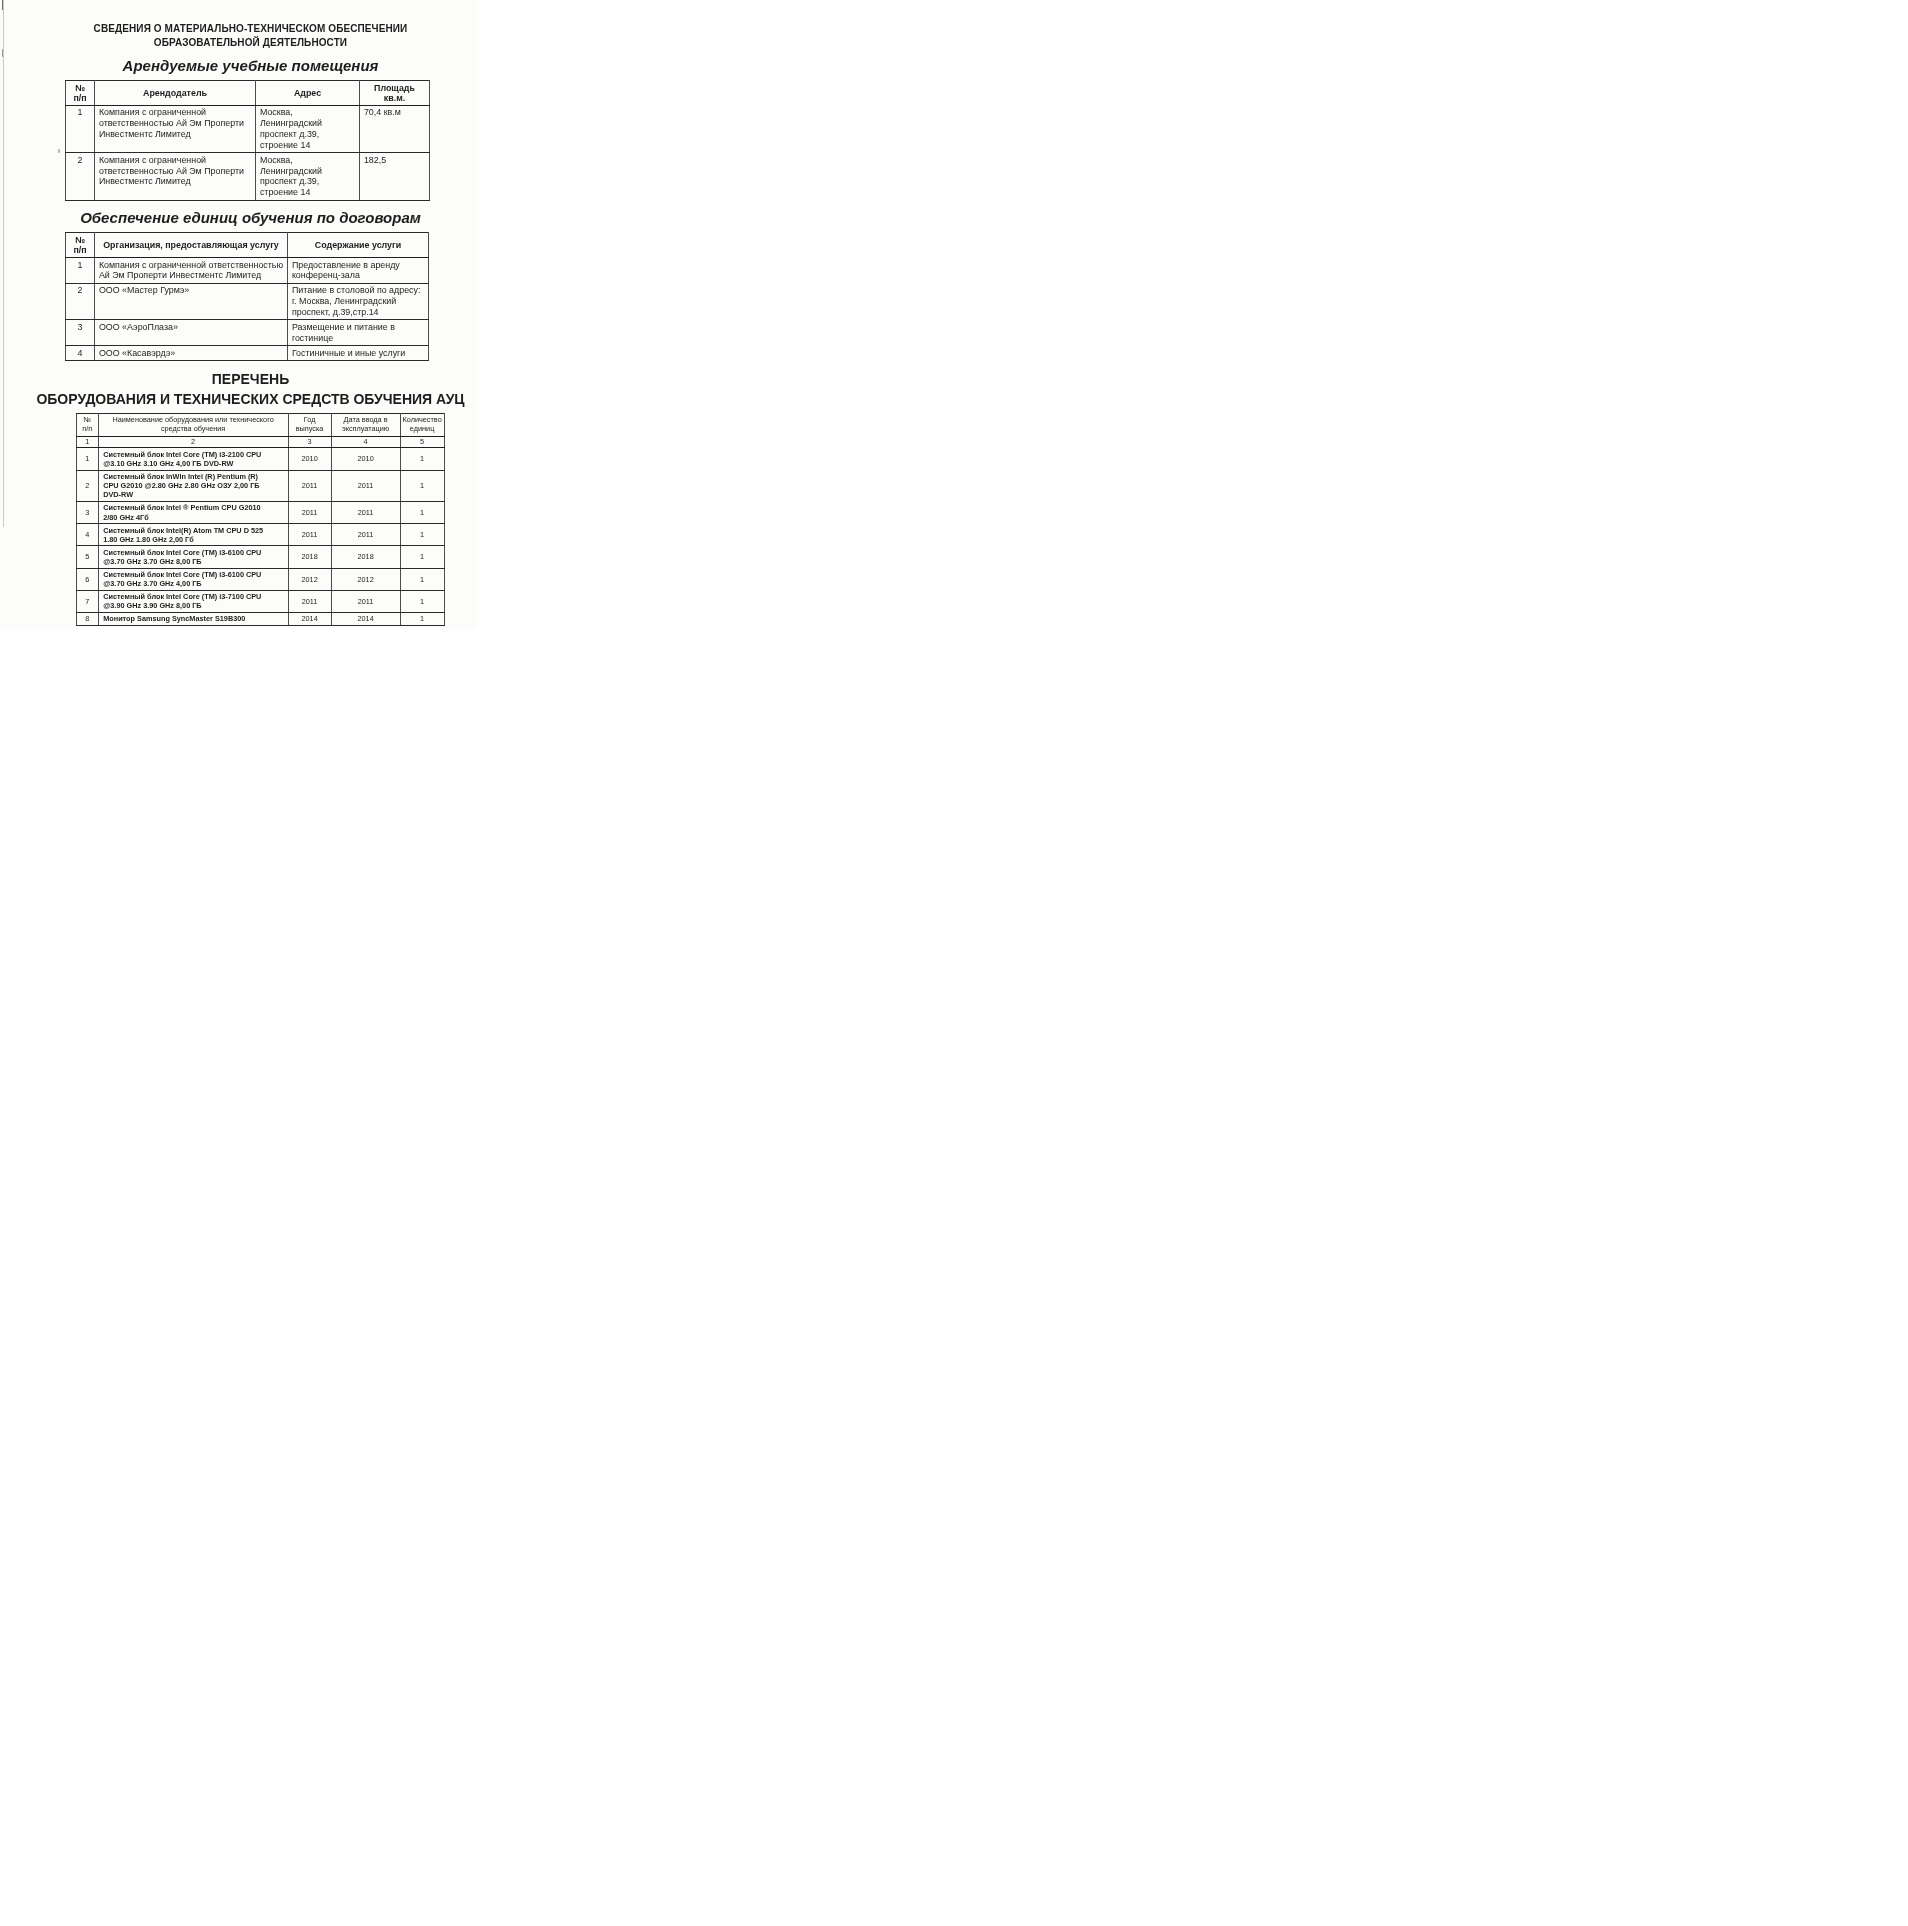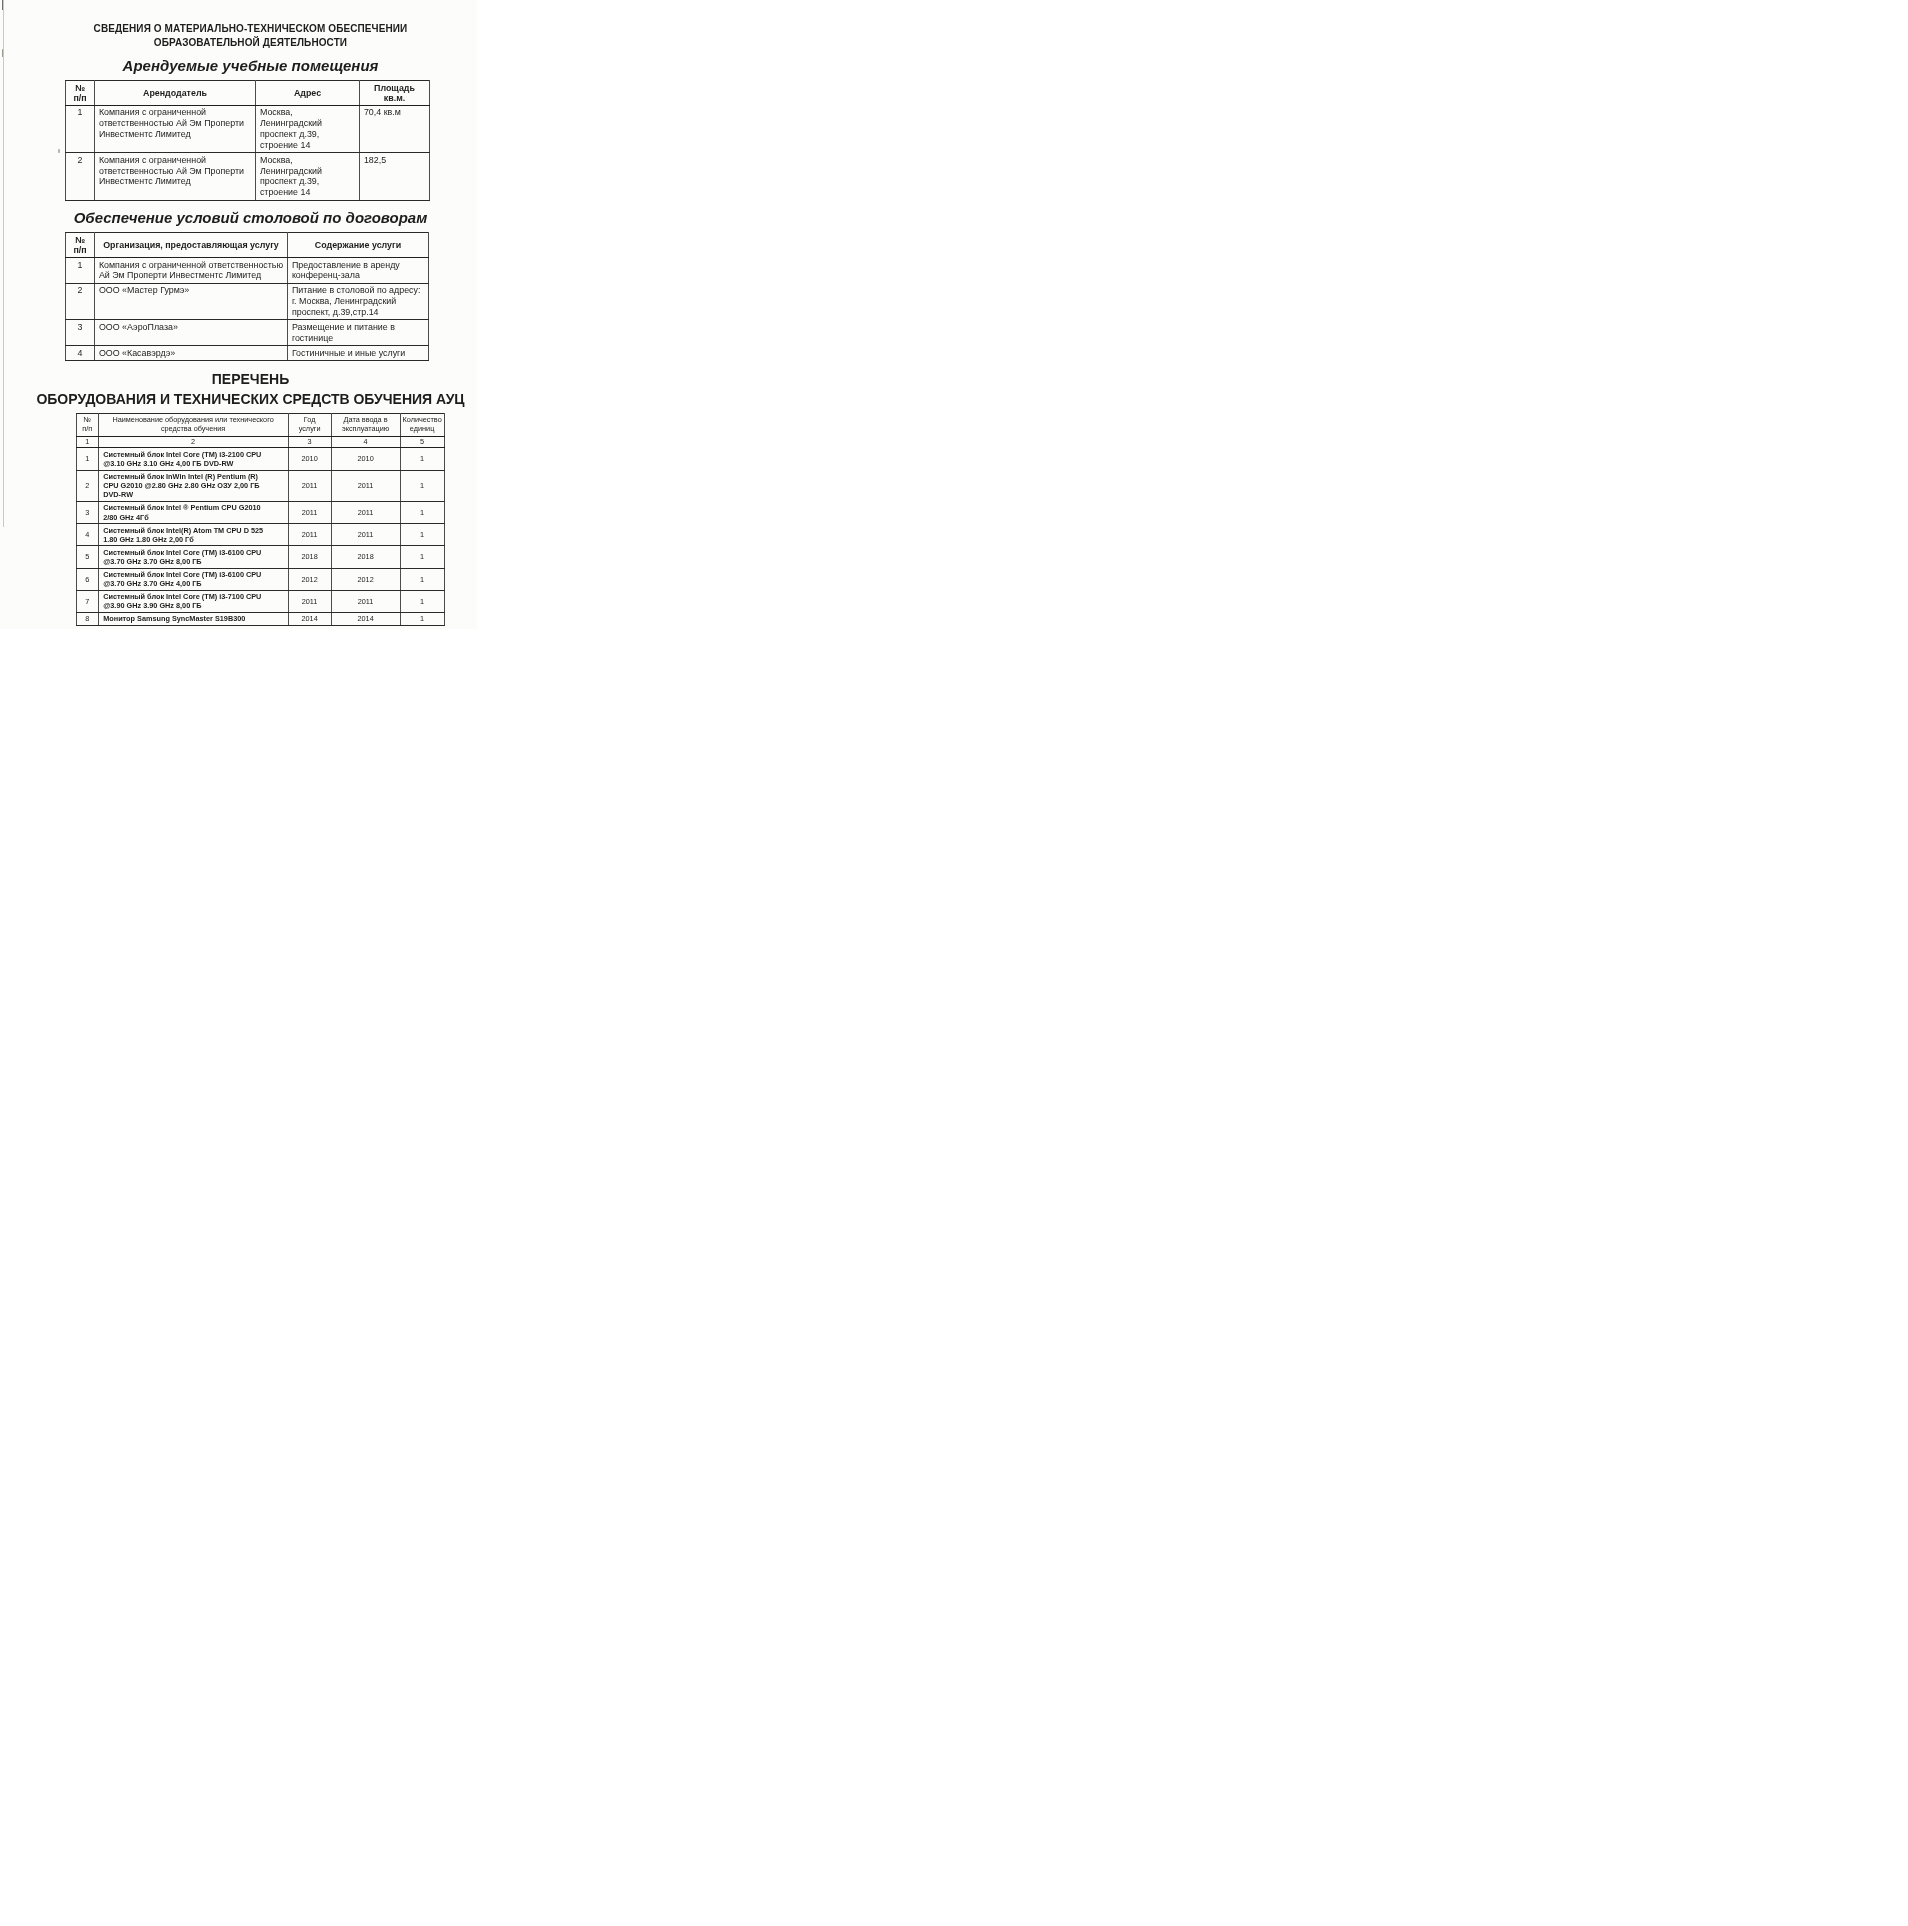--- a/index.html
+++ b/index.html
@@ -114,21 +114,21 @@
 Инвестментс Лимитед</td>
         <td>Москва,
 Ленинградский
 проспект д.39,
 строение 14</td>
         <td>182,5</td>
       </tr>
     </tbody>
   </table>
 
-  <div class="section-heading second">Обеспечение условий столовой по договорам</div>
+  <div class="section-heading second">Обеспечение единиц обучения по договорам</div>
 
   <table class="doc-table t2">
     <colgroup>
         <col style="width:29px">
         <col style="width:193px">
         <col style="width:141px">
       </colgroup>
     <thead>
       <tr>
         <th>№
@@ -179,21 +179,21 @@
         <col style="width:69px">
         <col style="width:44px">
       </colgroup>
     <thead>
       <tr>
         <th>№
 п/п</th>
         <th>Наименование оборудования или технического
 средства обучения</th>
         <th>Год
-услуги</th>
+выпуска</th>
         <th>Дата ввода в
 эксплуатацию</th>
         <th>Количество
 единиц</th>
       </tr>
     </thead>
     <tbody>
       <tr class="colnum-row">
         <td>1</td>
         <td>2</td>

